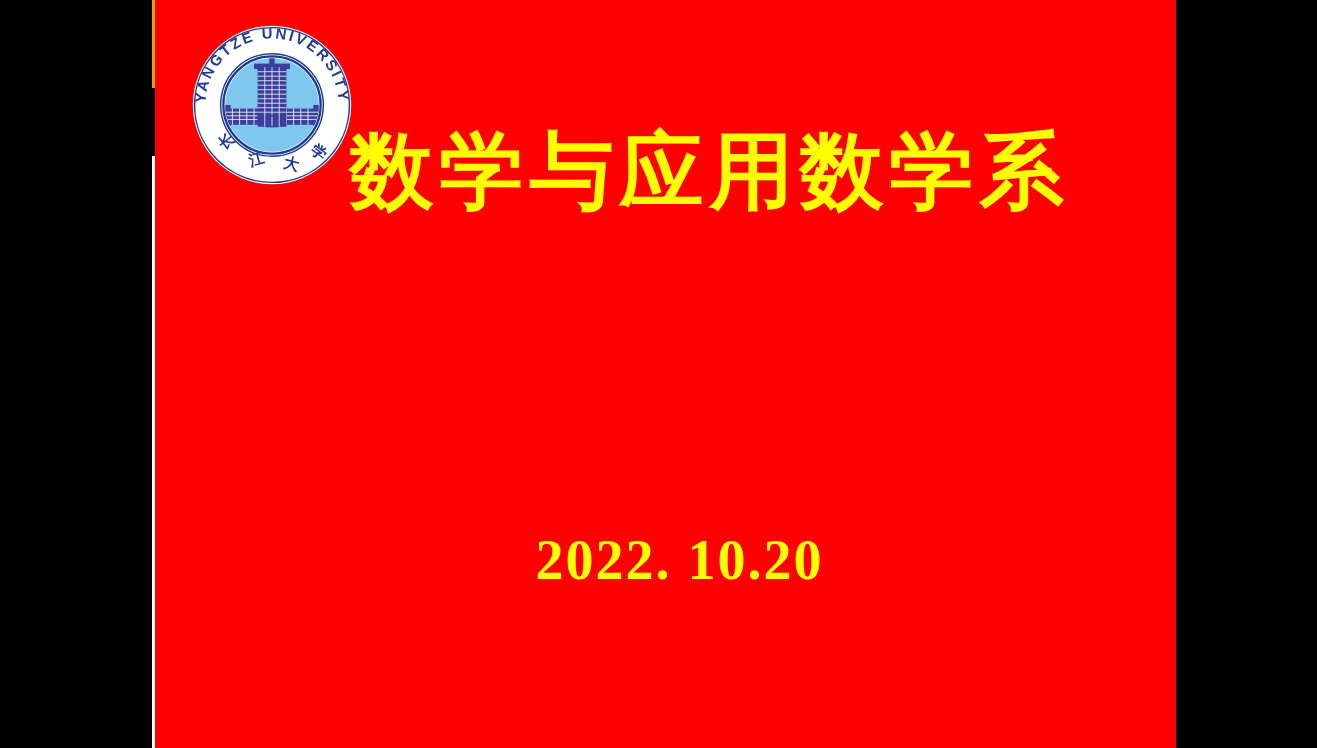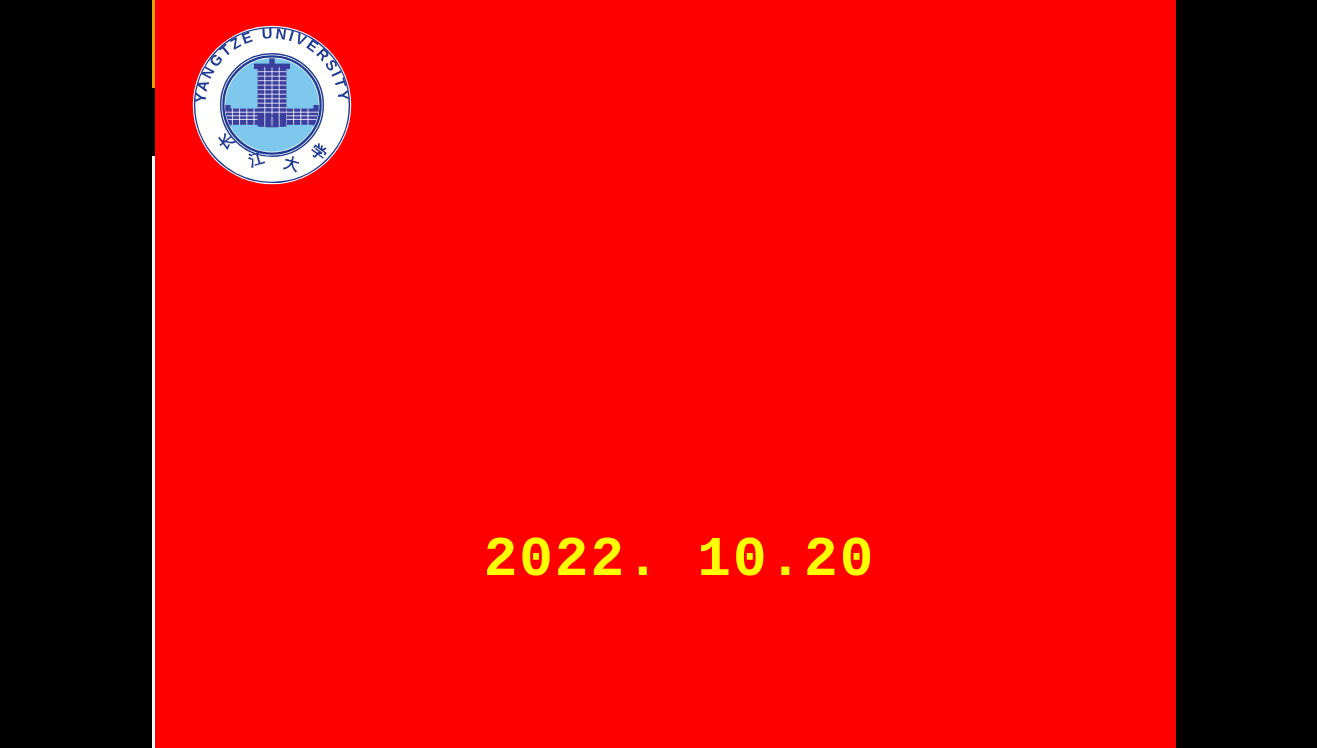--- a/index.html
+++ b/index.html
@@ -84,21 +84,21 @@
     top: 326px;
     font-family: "DejaVu Serif", "Liberation Serif", serif;
     font-size: 62px;
     font-weight: bold;
     letter-spacing: 5px;
     line-height: 1.15;
     padding-left: 14px;
   }
   #date-line {
     top: 528px;
-    font-family: Liberation Mono, monospace;
+    font-family: Liberation Serif, serif;
     font-size: 56px;
     font-weight: bold;
     letter-spacing: 2px;
     line-height: 1.15;
     padding-left: 14px;
   }
 </style>
 </head>
 <body>
 
@@ -188,18 +188,19 @@
 
         <g fill="#1f3a93" font-family="DejaVu Serif, serif" font-weight="bold" font-size="17">
           <text x="46" y="150" transform="rotate(-38 46 150)">长</text>
           <text x="76" y="168" transform="rotate(-16 76 168)">江</text>
           <text x="112" y="169" transform="rotate(14 112 169)">大</text>
           <text x="142" y="152" transform="rotate(36 142 152)">学</text>
         </g>
       </svg>
     </div>
 
+    <div class="slide-text" id="title-line">数学与应用数学系</div>
 
 
     <div class="slide-text" id="date-line">2022. 10.20</div>
 
   </div>
 </div>
 
 </body></html>

